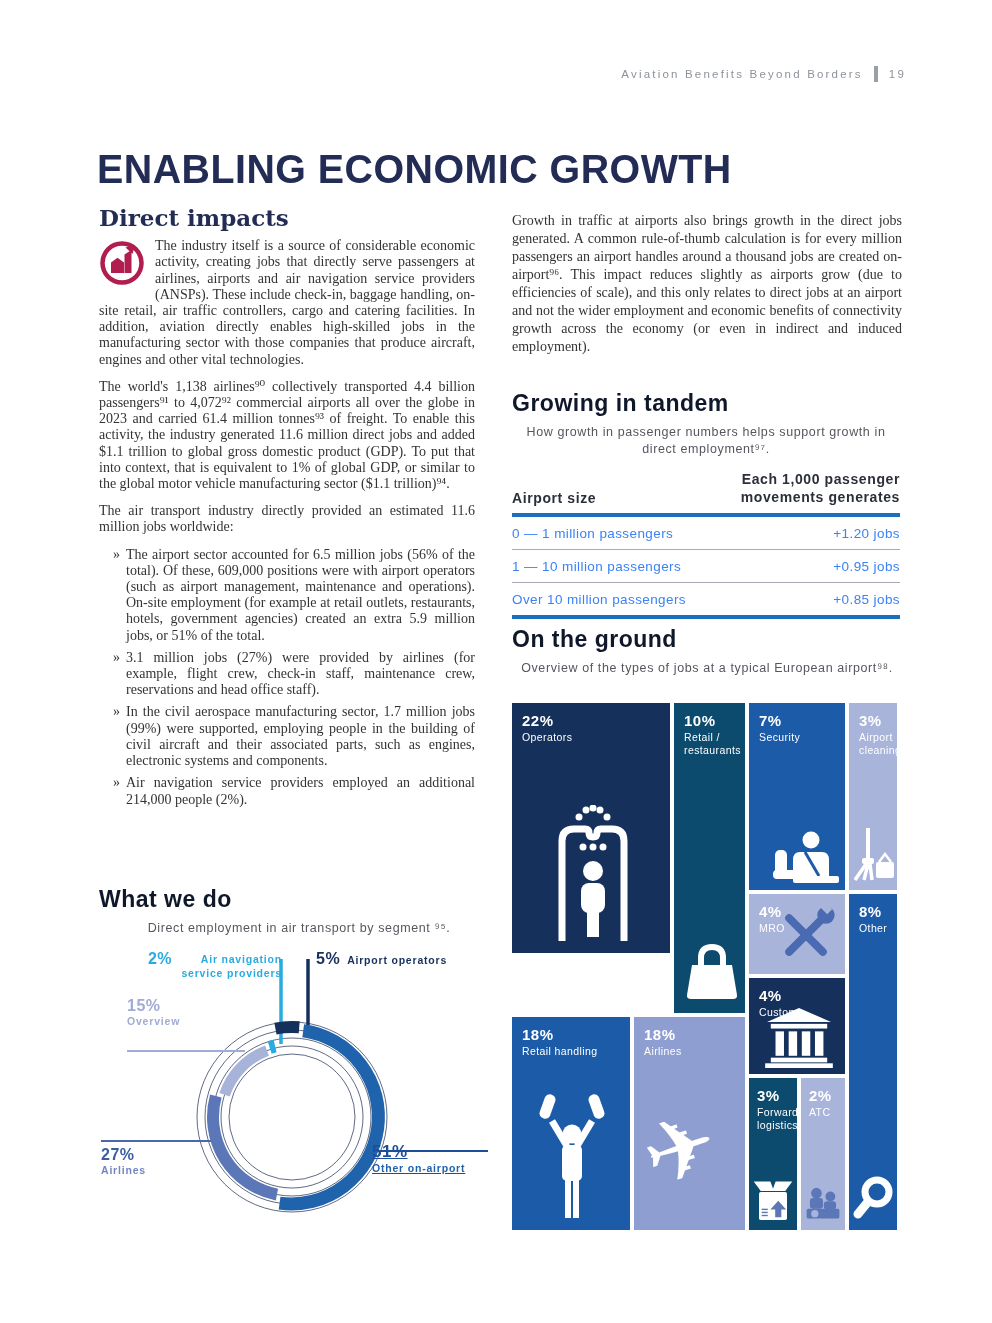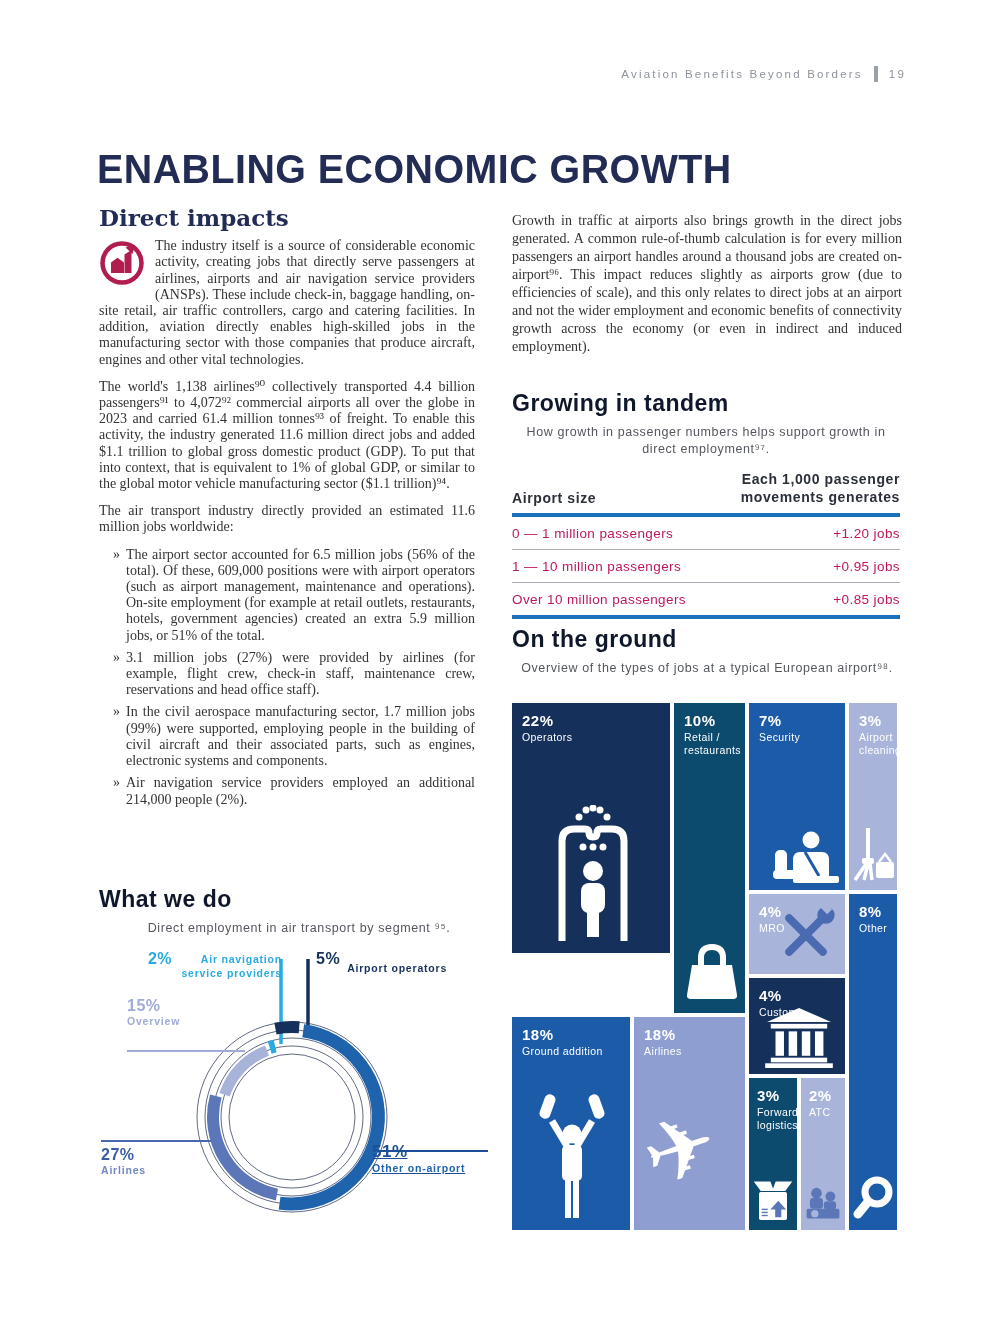--- a/index.html
+++ b/index.html
@@ -34,21 +34,21 @@
   .bsub{font-size:12.5px;color:#54575e;letter-spacing:.6px;line-height:17px;margin:7px 0 0 0;text-align:center;}
 
   .growing{position:absolute;left:512px;top:390px;width:388px;}
   .table{margin-top:13px;}
   .t-head{display:flex;justify-content:space-between;align-items:flex-end;padding-bottom:7px;
           border-bottom:4px solid #1a70ba;}
   .t-head .c1{font-size:14px;font-weight:bold;color:#2b2f3a;letter-spacing:.6px;}
   .t-head .c2{font-size:14px;font-weight:bold;color:#2b2f3a;letter-spacing:.6px;width:180px;
               text-align:right;line-height:17.5px;}
   .t-row{display:flex;justify-content:space-between;padding:9px 0 8px 0;
-         border-bottom:1px solid #a7abb2;font-size:13.5px;color:#be185d;letter-spacing:.4px;}
+         border-bottom:1px solid #a7abb2;font-size:13.5px;color:#3b82f6;letter-spacing:.4px;}
   .t-row:last-child{border-bottom:4px solid #1a70ba;}
 
   .ground{position:absolute;left:512px;top:626px;width:390px;}
 
   
   .treemap{position:absolute;left:512px;top:703px;width:385px;height:527px;}
   .cell{position:absolute;box-sizing:border-box;padding:9px 8px 8px 10px;overflow:hidden;}
   .c-navy{background:#16305c}.c-blue{background:#1c5ba8}.c-slate{background:#0c4a6e}
   .c-peri{background:#8f9ed1}.c-light{background:#a9b4da}
   .cell .pct{font-size:15px;font-weight:bold;color:#fff;letter-spacing:.5px;line-height:17px;}
@@ -59,21 +59,21 @@
 
   
   .whatwedo{position:absolute;left:99px;top:886px;width:400px;}
   #donut-svg{position:absolute;left:95px;top:945px;}
   .d-label{position:absolute;}
   .d-label .pct{font-size:16px;font-weight:bold;letter-spacing:.5px;}
   .d-label .txt{font-size:10.5px;font-weight:bold;letter-spacing:.8px;line-height:13.5px;}
   .dl-ansp{left:116px;top:950px;width:166px;display:flex;justify-content:flex-end;gap:6px;color:#29abe2;}
   .dl-ansp .txt{width:104px;text-align:right;margin-top:3px;}
   .dl-ops{left:316px;top:950px;display:flex;gap:7px;color:#16305c;white-space:nowrap;}
-  .dl-ops .txt{margin-top:12px;}
+  .dl-ops .txt{margin-top:4px;}
   .dl-aero{left:127px;top:997px;color:#a0abd6;}
   .dl-air{left:101px;top:1146px;color:#3c5da5;}
   .dl-air .txt{color:#7186c3;}
   .dl-other{left:372px;top:1142px;color:#1c4f97;text-decoration:underline;}
   .dl-other .pct{font-size:17px;}
   .dl-other .txt{color:#1f63ad;}
   .d-label .txt{display:block;}
 </style>
 </head>
 <body>
@@ -226,21 +226,21 @@
           <rect x="41" y="27" width="9" height="26"></rect>
             <rect x="55" y="27" width="9" height="26"></rect>
           <rect x="8" y="55" width="60" height="5"></rect>
           <rect x="2" y="61" width="72" height="5"></rect>
         </g>
       </svg>
     </div>
 
     <div class="cell c-blue" style="left:0;top:314px;width:118px;height:213px;">
       <div class="pct">18%</div>
-      <div class="lbl">Ground addition</div>
+      <div class="lbl">Retail handling</div>
       <svg class="cico" style="left:26px;bottom:10px;" width="68" height="128" viewBox="0 0 68 128">
         <g fill="#fff">
           <rect x="4" y="2" width="11" height="25" rx="5" transform="rotate(20 9.5 14.5)"></rect>
           <rect x="53" y="2" width="11" height="25" rx="5" transform="rotate(-20 58.5 14.5)"></rect>
         </g>
         <line x1="14" y1="29" x2="29" y2="54" stroke="#fff" stroke-width="7"></line>
         <line x1="54" y1="29" x2="39" y2="54" stroke="#fff" stroke-width="7"></line>
         <circle cx="34" cy="42" r="9.5" fill="#fff"></circle>
         <rect x="24" y="53" width="20" height="36" rx="5" fill="#fff"></rect>
         <rect x="27" y="87" width="6" height="39" fill="#fff"></rect>

